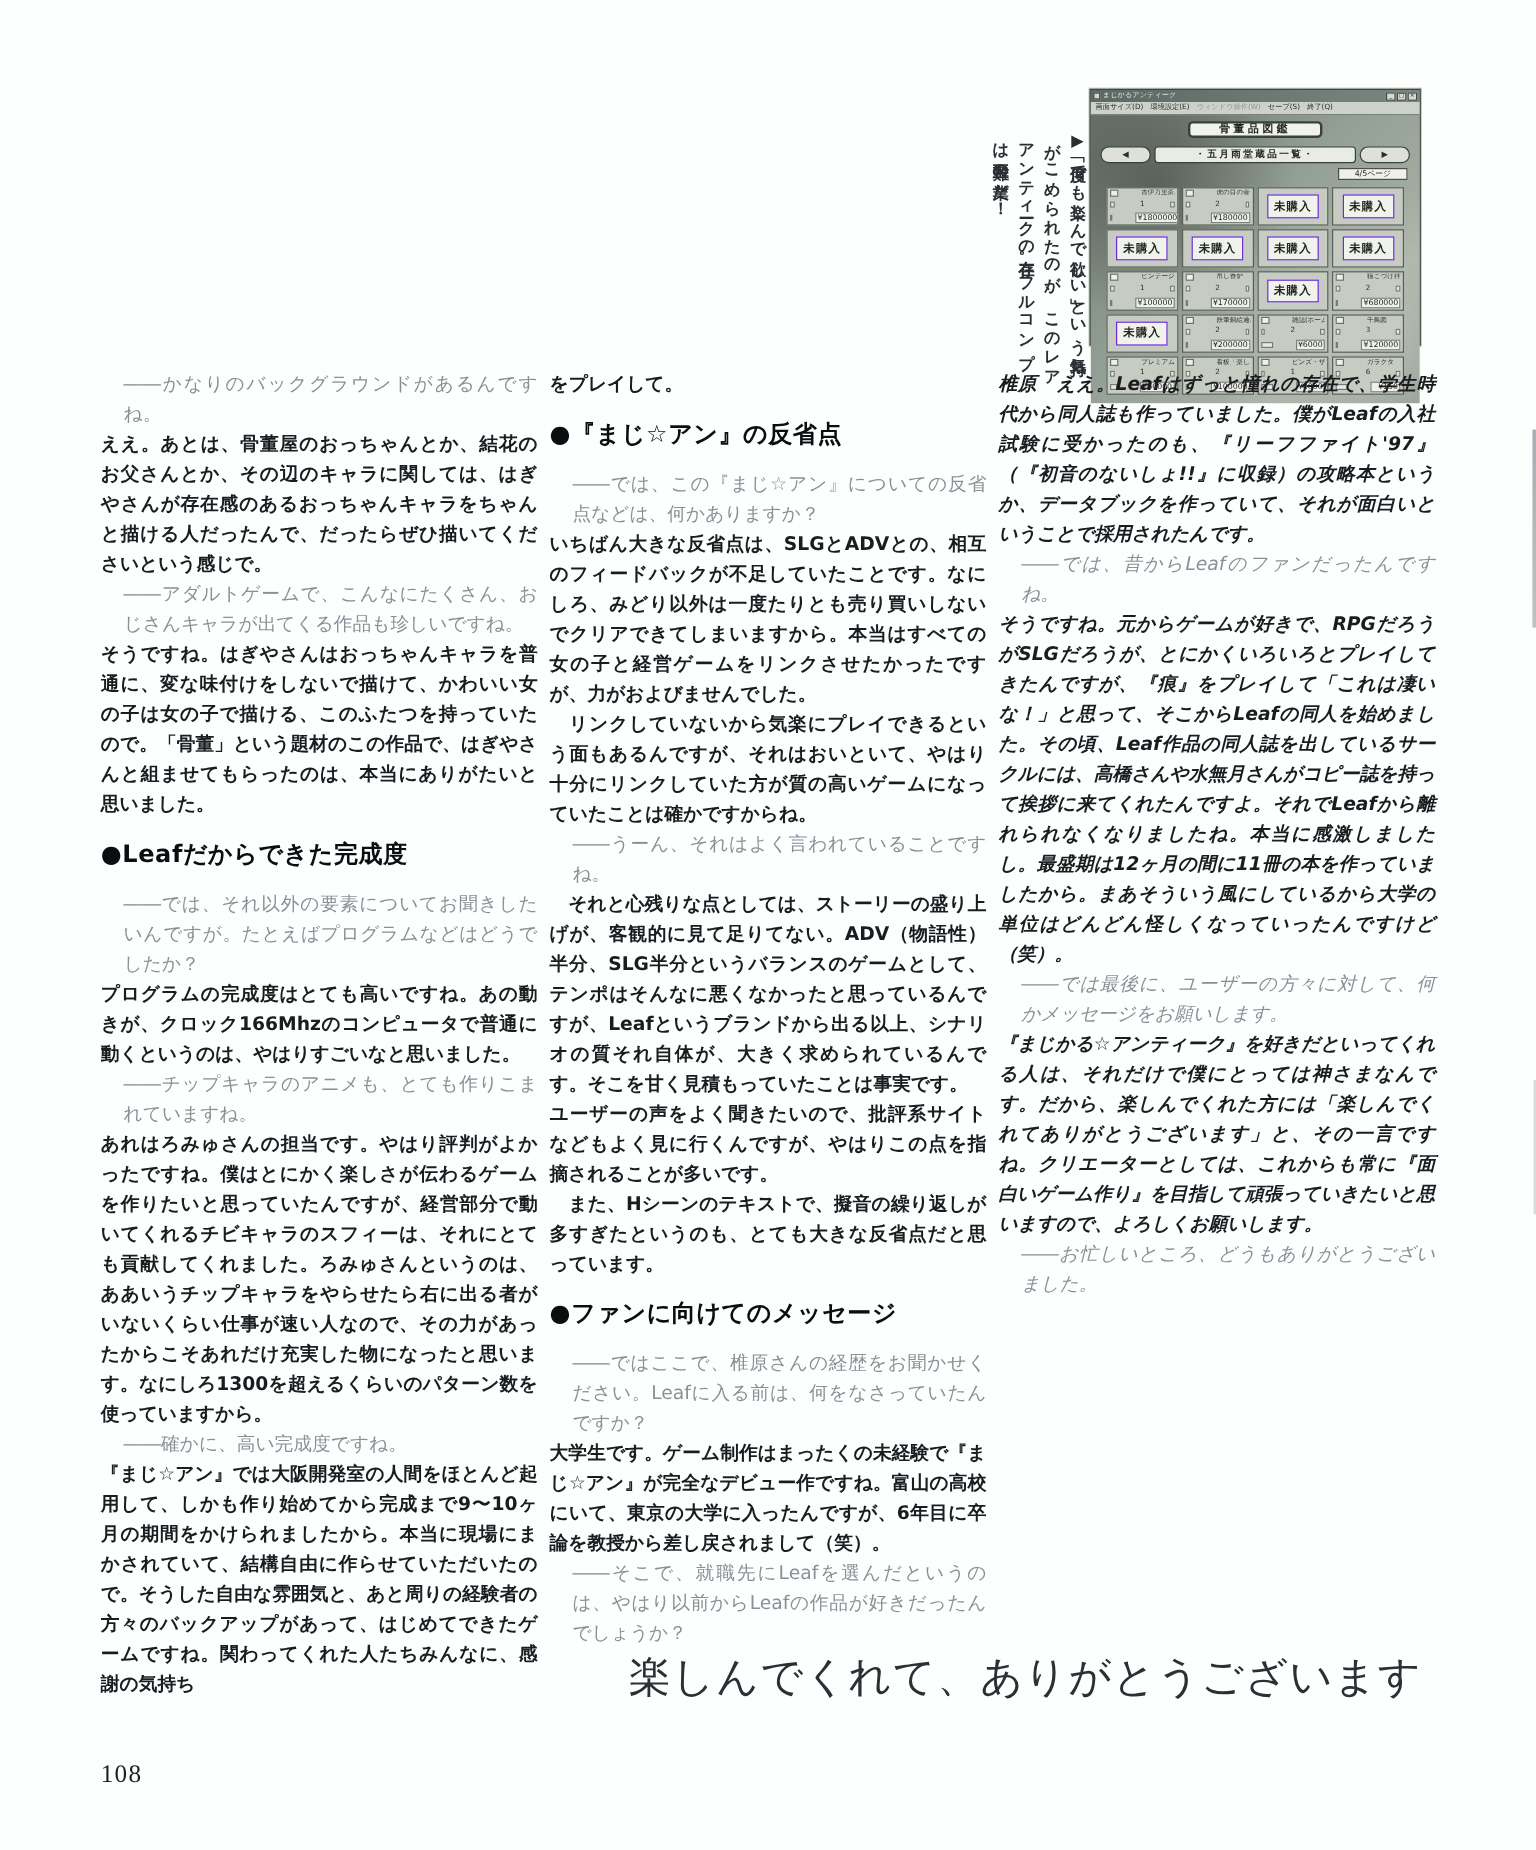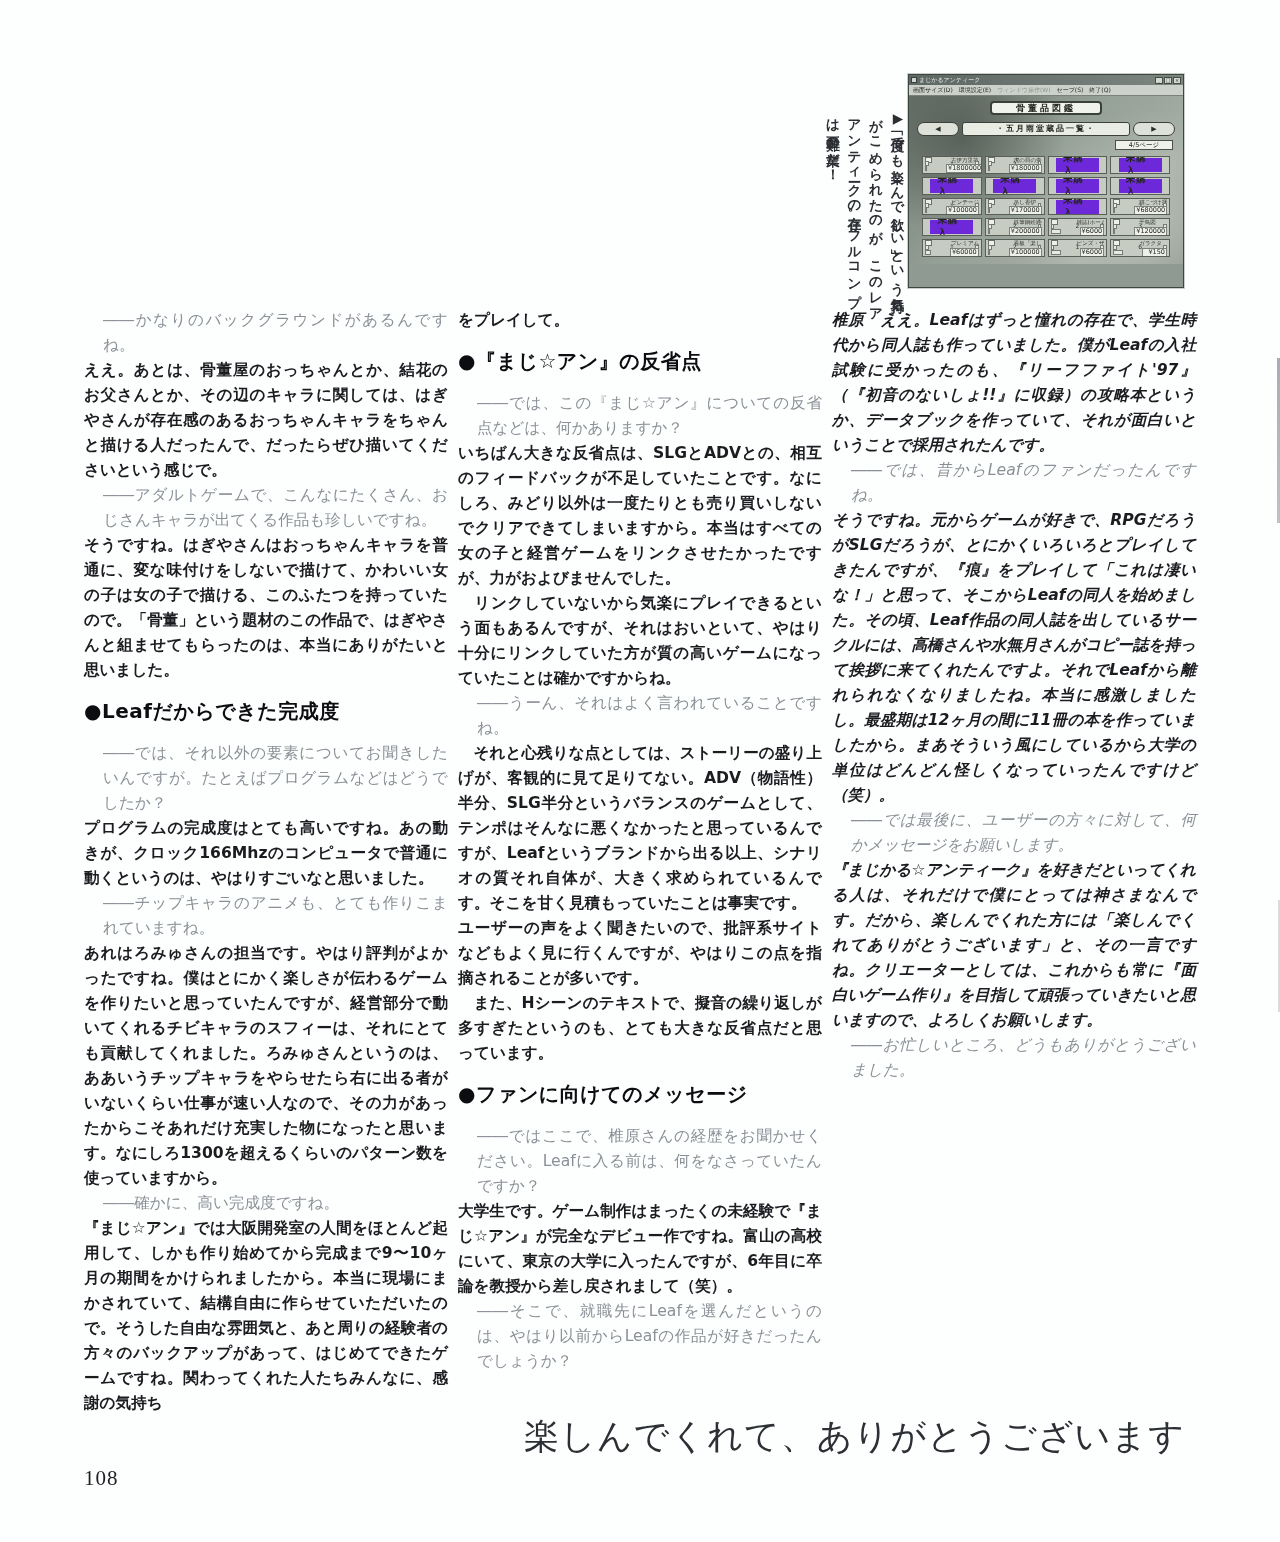--- a/index.html
+++ b/index.html
@@ -48,21 +48,21 @@
     width:8px;height:7px;background:#d6dad4;border:1px solid #454b45;box-sizing:border-box;
     font-size:5px;line-height:5px;color:#23261f;text-align:center;
   }
   .menubar{
     height:10px;background:#ccd2cb;border-bottom:1px solid #79817a;
     display:flex;align-items:center;gap:6px;padding:0 4px;
   }
   .mitem{font-size:6px;color:#23261f;line-height:1;white-space:nowrap;}
   .mitem.dis{color:#8d948c;}
   .gcontent{
-    position:relative;height:168px;
+    position:relative;height:240px;
     background:
       radial-gradient(circle at 20% 25%, rgba(40,48,42,.45), rgba(40,48,42,0) 40%),
       radial-gradient(circle at 85% 80%, rgba(230,234,226,.35), rgba(230,234,226,0) 45%),
       linear-gradient(135deg,#6d776f,#95a096 45%,#a7b0a5 75%,#8b958c);
   }
   .plate{
     position:absolute;left:50%;top:5px;transform:translateX(-50%);
     width:112px;height:14px;background:#f0f2ec;border:2px solid #3a403a;border-radius:4px;
     box-sizing:border-box;text-align:center;font-size:9px;line-height:10px;font-weight:700;
     letter-spacing:3px;color:#23261f;
@@ -95,27 +95,27 @@
   .crow{display:flex;align-items:center;gap:19px;min-height:0;}
   .cico{width:7px;height:6px;background:#eef0ea;border:1px solid #6b716a;box-sizing:border-box;flex:none;}
   .cnm{font-size:5.5px;line-height:6px;color:#2c302b;white-space:nowrap;overflow:hidden;}
   .mbox{width:8px;height:5px;background:#e7eae2;border:1px solid #767c75;box-sizing:border-box;}
   .ccnt{font-size:6px;line-height:6px;color:#2c302b;padding:0 2px;}
   .pbox{width:10px;height:5px;background:#e7eae2;border:1px solid #767c75;box-sizing:border-box;}
   .cpv{flex:1;text-align:right;font-size:6.5px;line-height:7px;color:#23261f;
        background:#eef0ea;border:1px solid #7a807a;box-sizing:border-box;padding:0 1px;}
   .card.un{justify-content:center;align-items:center;}
   .unbox{
-    width:80%;height:70%;background:#f0f2ec;border:7px solid #6d28d9;box-sizing:border-box;
+    width:80%;height:70%;background:#f0f2ec;border:1px solid #6d28d9;box-sizing:border-box;
     display:flex;align-items:center;justify-content:center;
     font-size:9.5px;font-weight:700;letter-spacing:1px;color:#23261f;
   }
   
   .headline{
-    position:absolute;right:95px;top:1414px;
+    position:absolute;right:95px;top:1376px;
     font-size:35px;line-height:44px;color:#2c2f34;font-weight:400;letter-spacing:1px;
     white-space:nowrap;
   }
   .pageno{
     position:absolute;left:84px;top:1466px;
     font-family:"Liberation Serif",serif;font-size:21px;color:#1d1f23;letter-spacing:1px;
   }
   
   .edge{position:absolute;right:0;}
   .e1{top:358px;width:3px;height:165px;background:linear-gradient(#7a828a,#9aa1a7);opacity:.65;}

